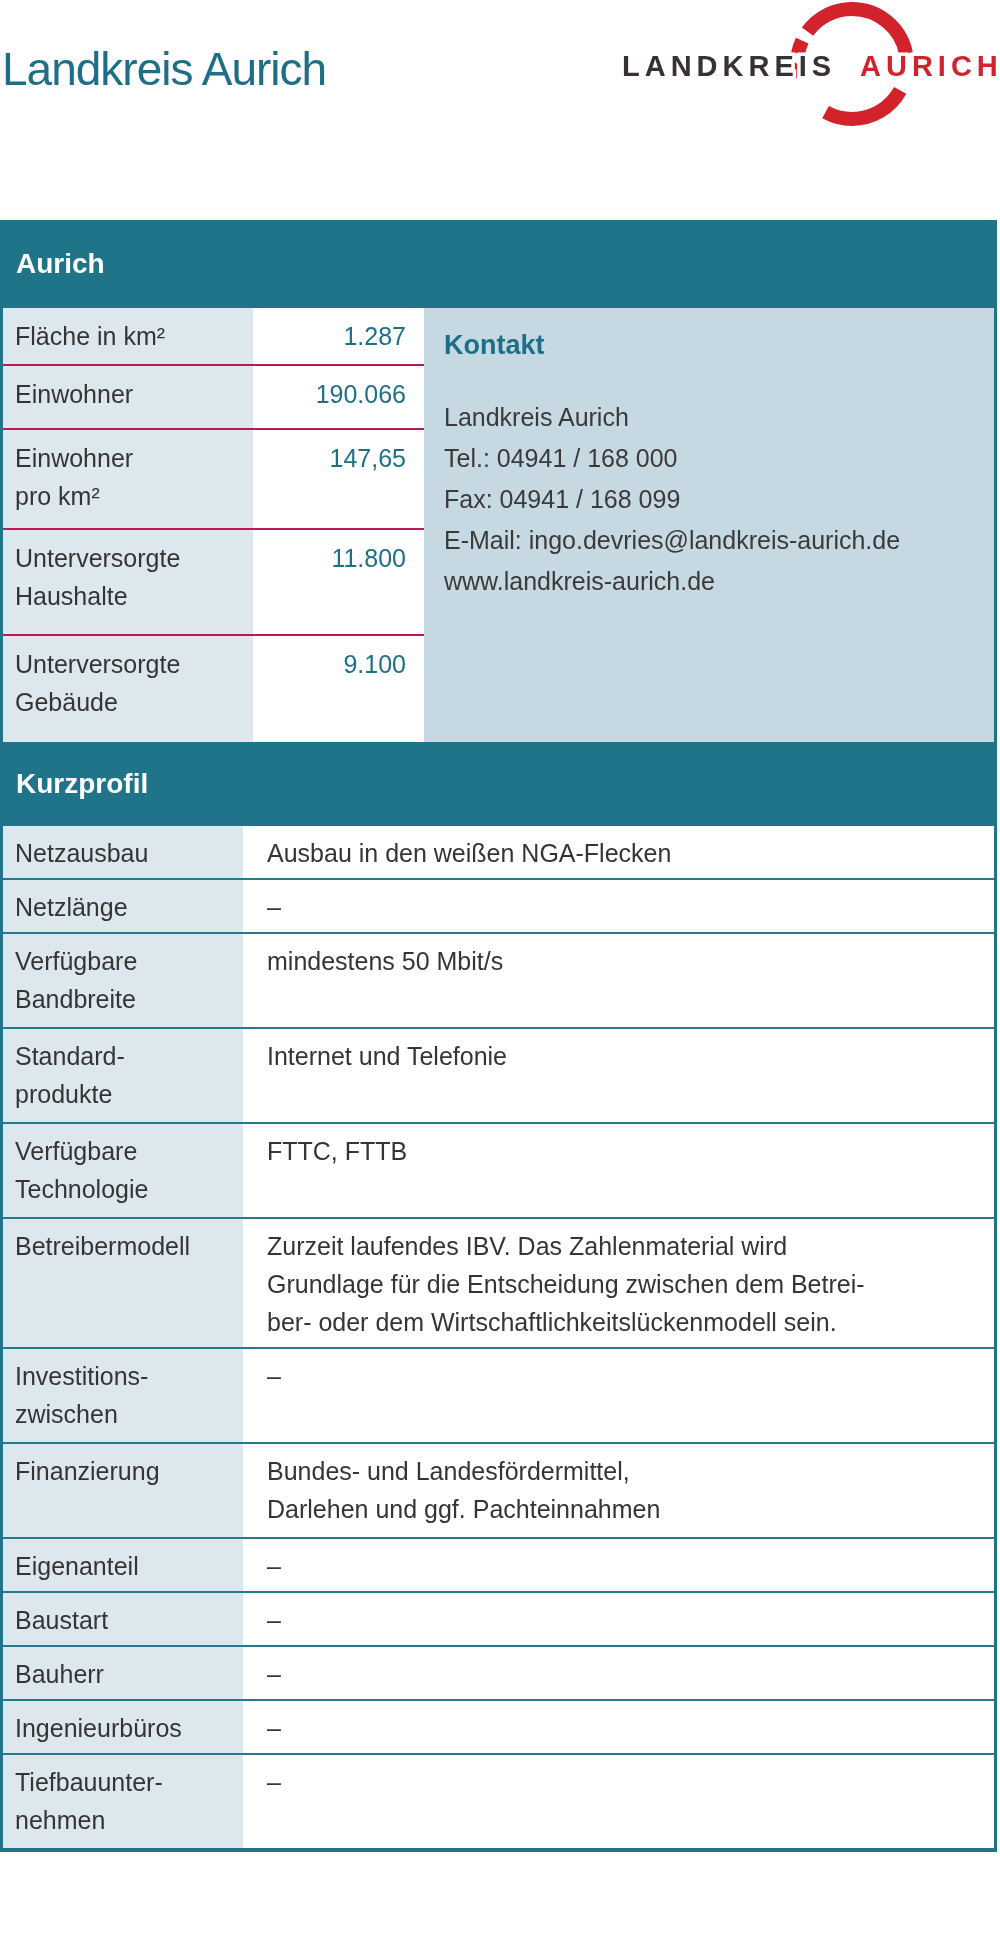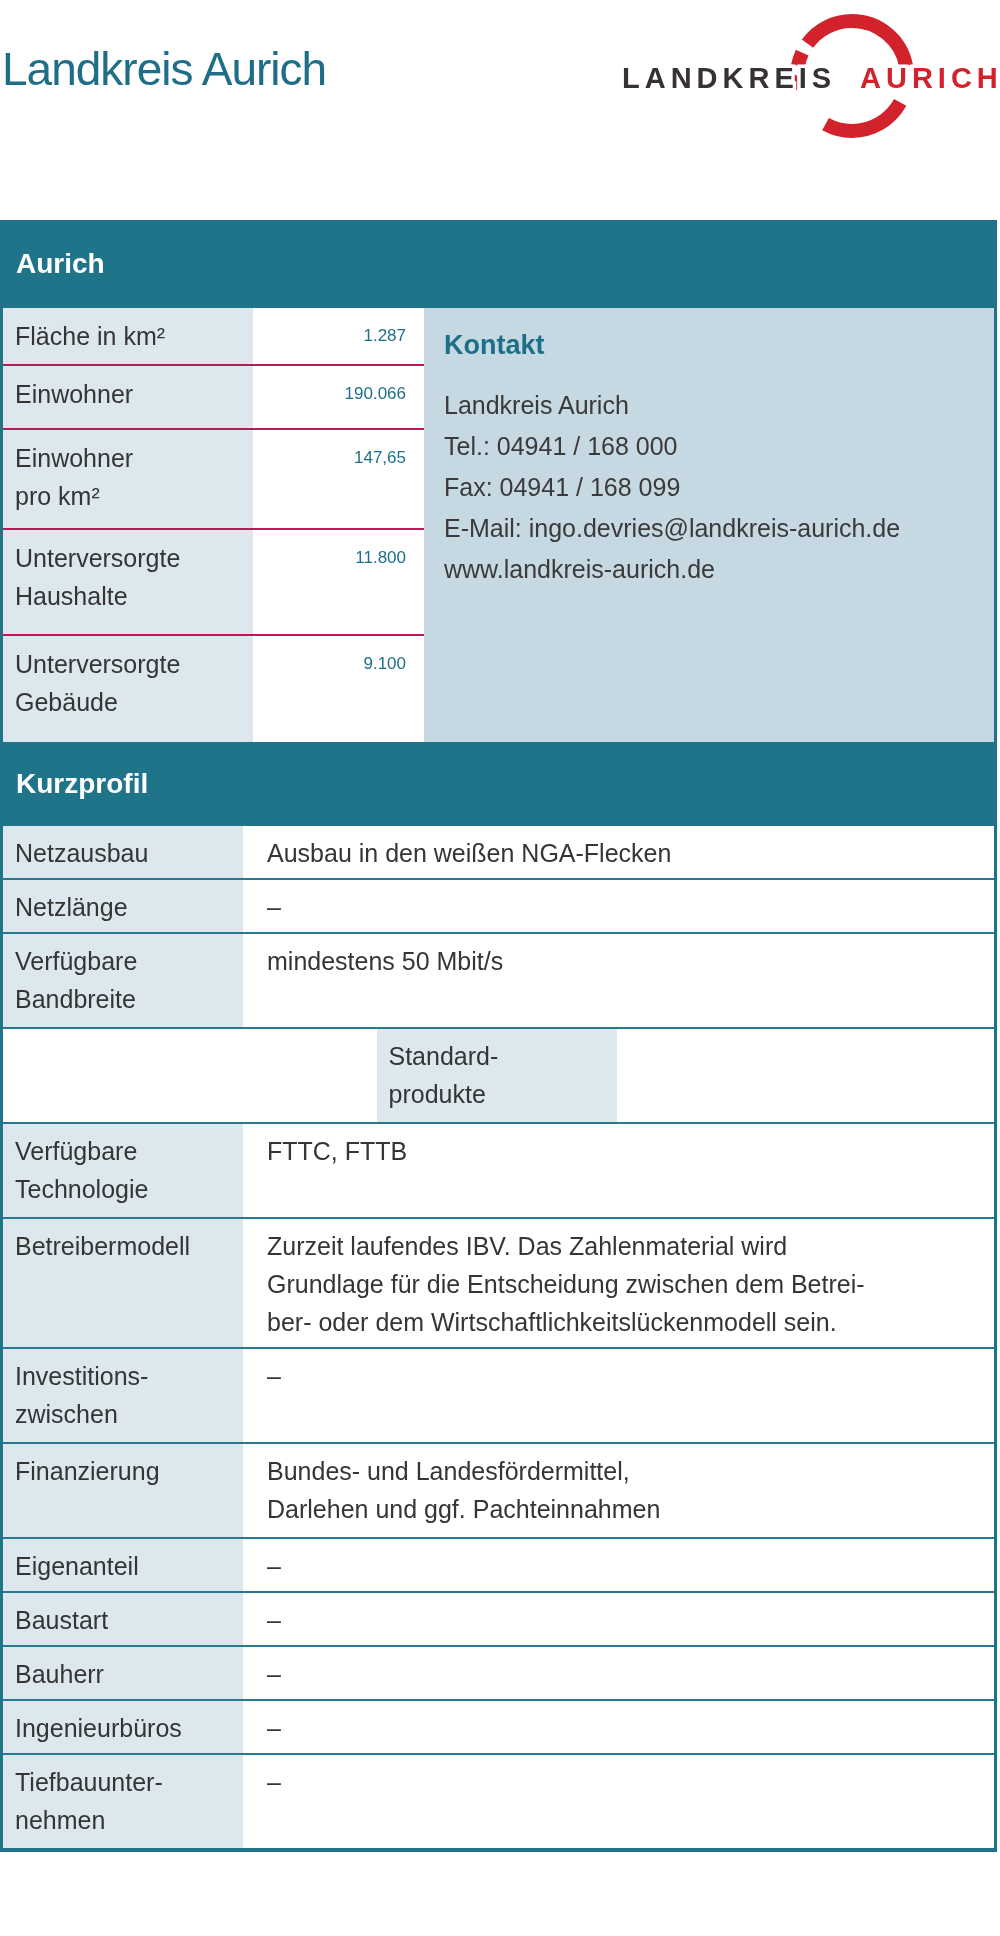--- a/index.html
+++ b/index.html
@@ -4,40 +4,40 @@
 <style>
   html,body{margin:0;padding:0;}
   body{
     width:1000px;height:1936px;background:#ffffff;overflow:hidden;position:relative;
     font-family:"Liberation Sans","DejaVu Sans",sans-serif;color:#353535;
   }
   .pre{white-space:pre-line;}
   
   .header{position:relative;height:220px;}
   .page-title{position:absolute;left:2px;top:42px;font-size:46px;font-weight:400;color:#1e6e87;letter-spacing:-1px;}
-  .logo{position:absolute;top:12px;right:4px;width:376px;height:134px;}
+  .logo{position:absolute;top:0;right:4px;width:376px;height:134px;}
   
   .bar{background:#20748a;color:#ffffff;font-weight:bold;font-size:28px;display:flex;align-items:center;padding-left:16px;box-sizing:border-box;width:997px;}
   .bar-aurich{height:88px;}
   .bar-kurzprofil{height:84px;}
   
   .infobox{display:flex;width:997px;height:434px;box-sizing:border-box;}
   .stats{width:424px;box-sizing:border-box;border-left:3px solid #20748a;display:flex;flex-direction:column;}
   .srow{display:flex;box-sizing:border-box;}
   .srow + .srow{border-top:2px solid #be185d;}
   .sh1{min-height:56px;}
   .sh2{min-height:64px;}
   .sh3{min-height:100px;}
   .sh4{min-height:106px;}
   .sh5{flex:1;}
   .slabel{width:250px;background:#dde8ee;padding:9px 6px 6px 12px;box-sizing:border-box;font-size:25px;line-height:38px;}
   .sgap{width:4px;background:#ffffff;}
-  .svalue{flex:1;background:#ffffff;text-align:right;padding:9px 18px 6px 6px;box-sizing:border-box;font-size:17px;line-height:38px;color:#1d7088;}
+  .svalue{flex:1;background:#ffffff;text-align:right;padding:9px 18px 6px 6px;box-sizing:border-box;font-size:25px;line-height:38px;color:#1d7088;}
   .kontakt{flex:1;background:#c6d8e1;border-right:3px solid #20748a;box-sizing:border-box;padding:16px 10px 10px 20px;}
-  .kontakt-heading{color:#1d6e87;font-weight:bold;font-size:27px;margin:6px 0 24px 0;}
+  .kontakt-heading{color:#1d6e87;font-weight:bold;font-size:27px;margin:6px 0 36px 0;}
   .kontakt-line{font-size:25px;line-height:41px;color:#3a3a3a;}
   
   .ktable{width:997px;box-sizing:border-box;border-left:3px solid #20748a;border-right:3px solid #20748a;border-bottom:4px solid #20748a;display:flex;flex-direction:column;}
   .krow{display:flex;box-sizing:border-box;}
   .krow + .krow{border-top:2px solid #26798f;justify-content:center;}
   .rh-s{min-height:52px;}
   .rh-d{min-height:95px;}
   .rh-t{min-height:126px;}
   .klabel{width:240px;background:#dde8ee;padding:8px 4px 6px 12px;box-sizing:border-box;font-size:25px;line-height:38px;}
   .kgap{width:4px;background:#ffffff;}
@@ -120,20 +120,21 @@
   <div class="krow rh-d">
     <div class="klabel pre">Verfügbare
 Bandbreite</div>
     <div class="kgap"></div>
     <div class="kvalue pre">mindestens 50 Mbit/s</div>
   </div>
   <div class="krow rh-d">
     <div class="klabel pre">Standard-
 produkte</div>
     <div class="kgap"></div>
+    <div class="kvalue pre">Internet und Telefonie</div>
   </div>
   <div class="krow rh-d">
     <div class="klabel pre">Verfügbare
 Technologie</div>
     <div class="kgap"></div>
     <div class="kvalue pre">FTTC, FTTB</div>
   </div>
   <div class="krow rh-t">
     <div class="klabel pre">Betreibermodell</div>
     <div class="kgap"></div>

